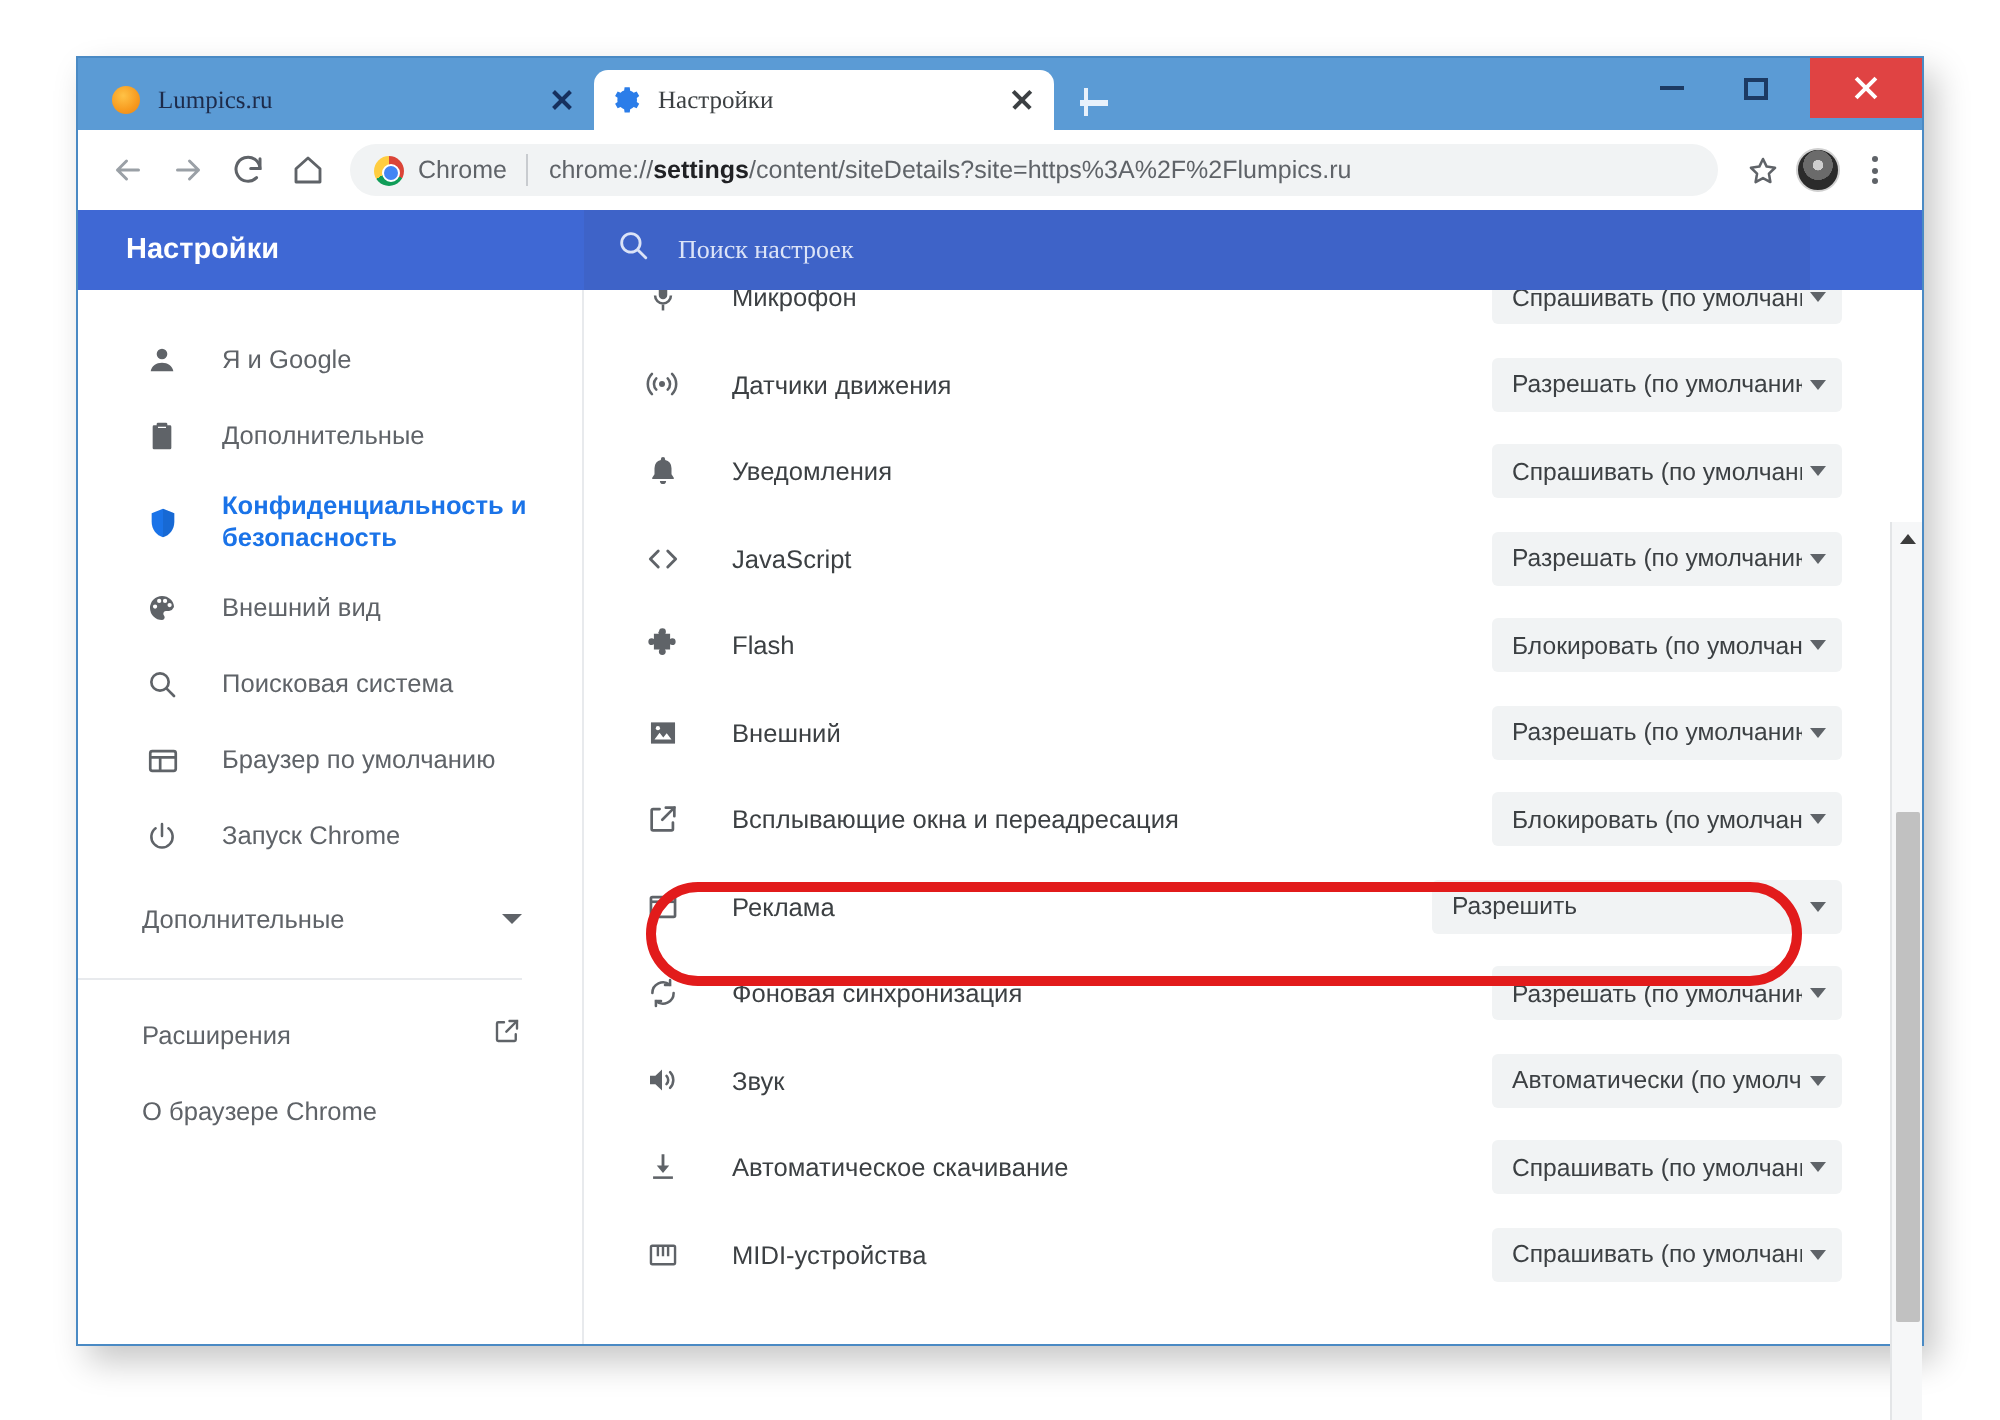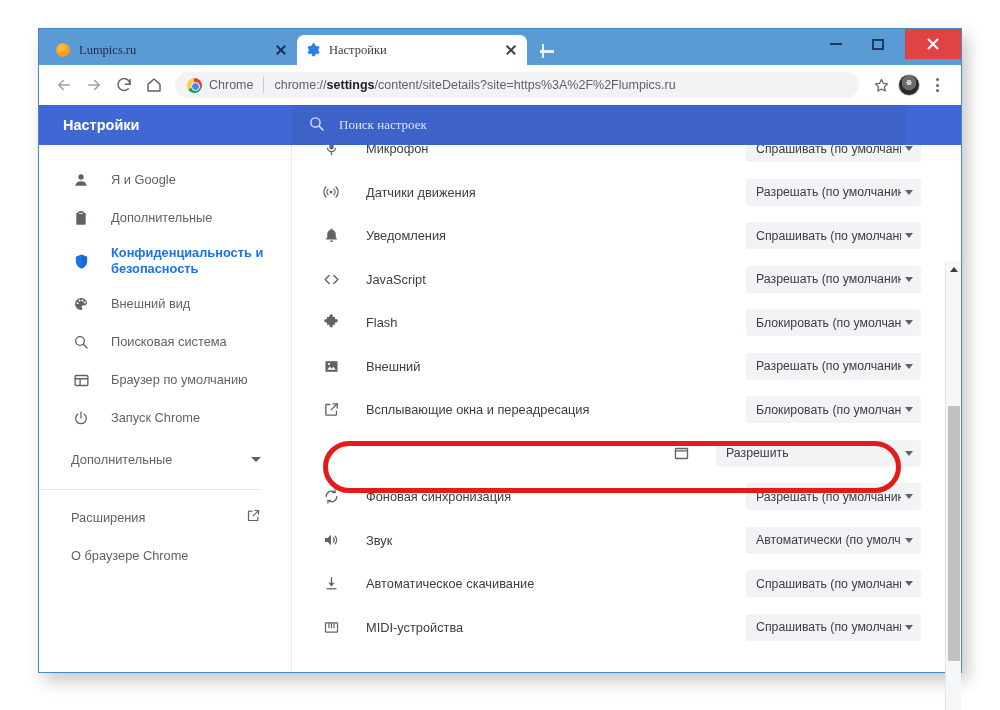--- a/index.html
+++ b/index.html
@@ -592,20 +592,21 @@
           </span>
         </div>
 
         <div class="perm-row highlighted">
           <span class="perm-icon">
             <svg width="17" height="17" viewBox="0 0 24 24" fill="none" stroke="#5f6368" stroke-width="1.9">
                 <rect x="3.5" y="5" width="17" height="14" rx="1"></rect>
                 <path d="M3.5 8.3h17"></path>
               </svg>
           </span>
+          <span class="perm-label">Реклама</span>
           <span class="perm-select">
             <span class="sel-text">Разрешить</span>
             <span class="sel-caret"></span>
           </span>
         </div>
 
         <div class="perm-row">
           <span class="perm-icon">
             <svg width="17" height="17" viewBox="0 0 24 24" fill="none" stroke="#5f6368" stroke-width="1.8" stroke-linecap="round">
                 <path d="M4.5 12a7.5 7.5 0 0112.3-5.8"></path>

